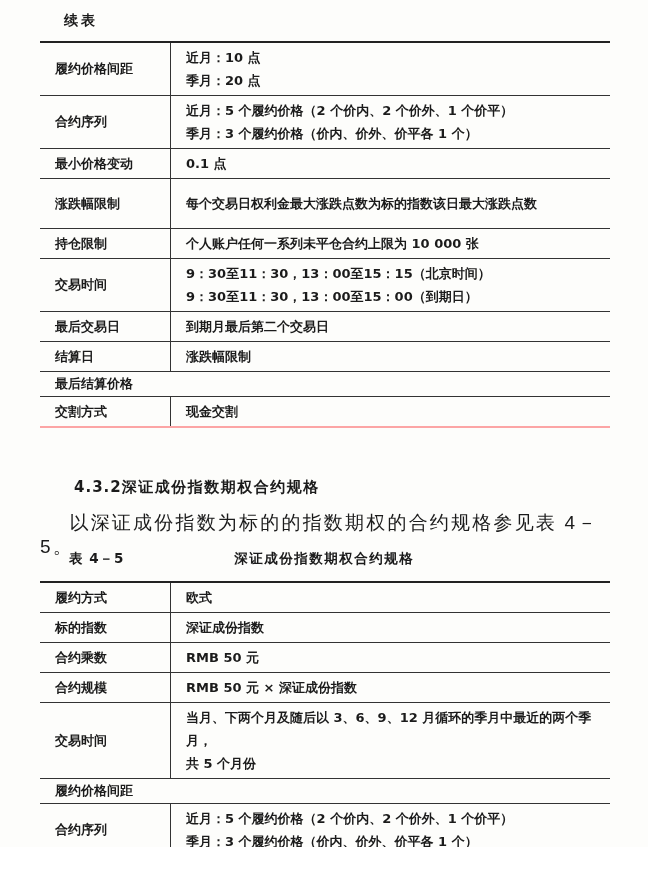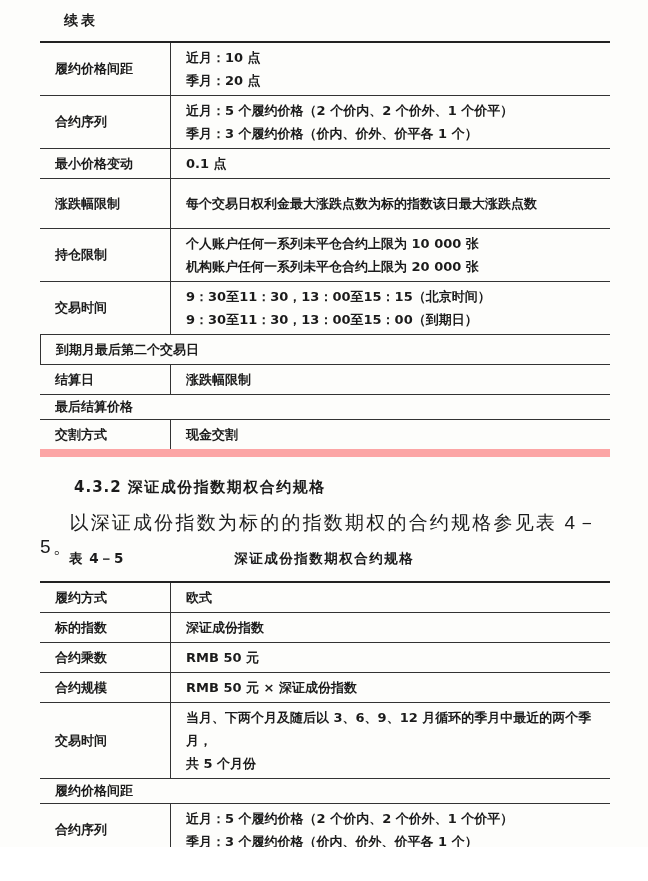--- a/index.html
+++ b/index.html
@@ -10,21 +10,21 @@
     font-family:"DejaVu Sans",sans-serif;
     color:#1b1b1b;
     overflow:hidden;
   }
   .continued{
     position:absolute;left:64px;top:12px;
     font-size:14px;font-weight:bold;letter-spacing:3px;
   }
   .ctable{
     position:absolute;left:40px;width:570px;
-    border-top:2px solid #222;border-bottom:8px solid #fca5a5;
+    border-top:2px solid #222;border-bottom:2px solid #fca5a5;
     box-sizing:border-box;
   }
   #table-0{top:41px;}
   #table-1{top:581px;}
   .tr{display:flex;border-bottom:1px solid #333;}
   .tr:last-child{border-bottom:none;}
   .td{box-sizing:border-box;font-size:13px;font-weight:bold;}
   .td.label{
     width:130px;display:flex;align-items:center;
     padding:3px 4px 3px 15px;
@@ -33,21 +33,21 @@
     flex:1;border-left:1px solid #333;
     padding:3px 12px 3px 15px;
     display:flex;flex-direction:column;justify-content:space-between;
   }
   .line{line-height:23px;}
   .tr.tall .td{padding-top:13px;padding-bottom:13px;}
   .heading{
     position:absolute;left:74px;top:478px;
     font-size:15px;font-weight:bold;
   }
-  .heading .num{margin-right:6px;letter-spacing:1px;}
+  .heading .num{margin-right:0;letter-spacing:1px;}
   .heading .ttl{letter-spacing:1.5px;}
   .para{
     position:absolute;left:40px;top:511px;width:572px;
     font-family:Liberation Sans, sans-serif;
     font-size:19px;letter-spacing:2.2px;line-height:24px;
     text-indent:1.55em;
   }
   .caption{
     position:absolute;left:44px;top:550px;width:570px;
     display:flex;align-items:center;
@@ -93,31 +93,31 @@
       <div class="tr tall">
         <div class="td label">涨跌幅限制</div>
         <div class="td content">
           <div class="line">每个交易日权利金最大涨跌点数为标的指数该日最大涨跌点数</div>
         </div>
       </div>
       <div class="tr">
         <div class="td label">持仓限制</div>
         <div class="td content">
           <div class="line">个人账户任何一系列未平仓合约上限为 10 000 张</div>
-          <div class="line">机构账户任何一系列未平仓合约上限为 20 000 张</div>
         </div>
       </div>
       <div class="tr">
         <div class="td label">交易时间</div>
         <div class="td content">
           <div class="line">9：30至11：30，13：00至15：15（北京时间）</div>
           <div class="line">9：30至11：30，13：00至15：00（到期日）</div>
         </div>
       </div>
       <div class="tr">
+        <div class="td label">最后交易日</div>
         <div class="td content">
           <div class="line">到期月最后第二个交易日</div>
         </div>
       </div>
       <div class="tr">
         <div class="td label">结算日</div>
         <div class="td content">
           <div class="line">涨跌幅限制</div>
         </div>
       </div>

